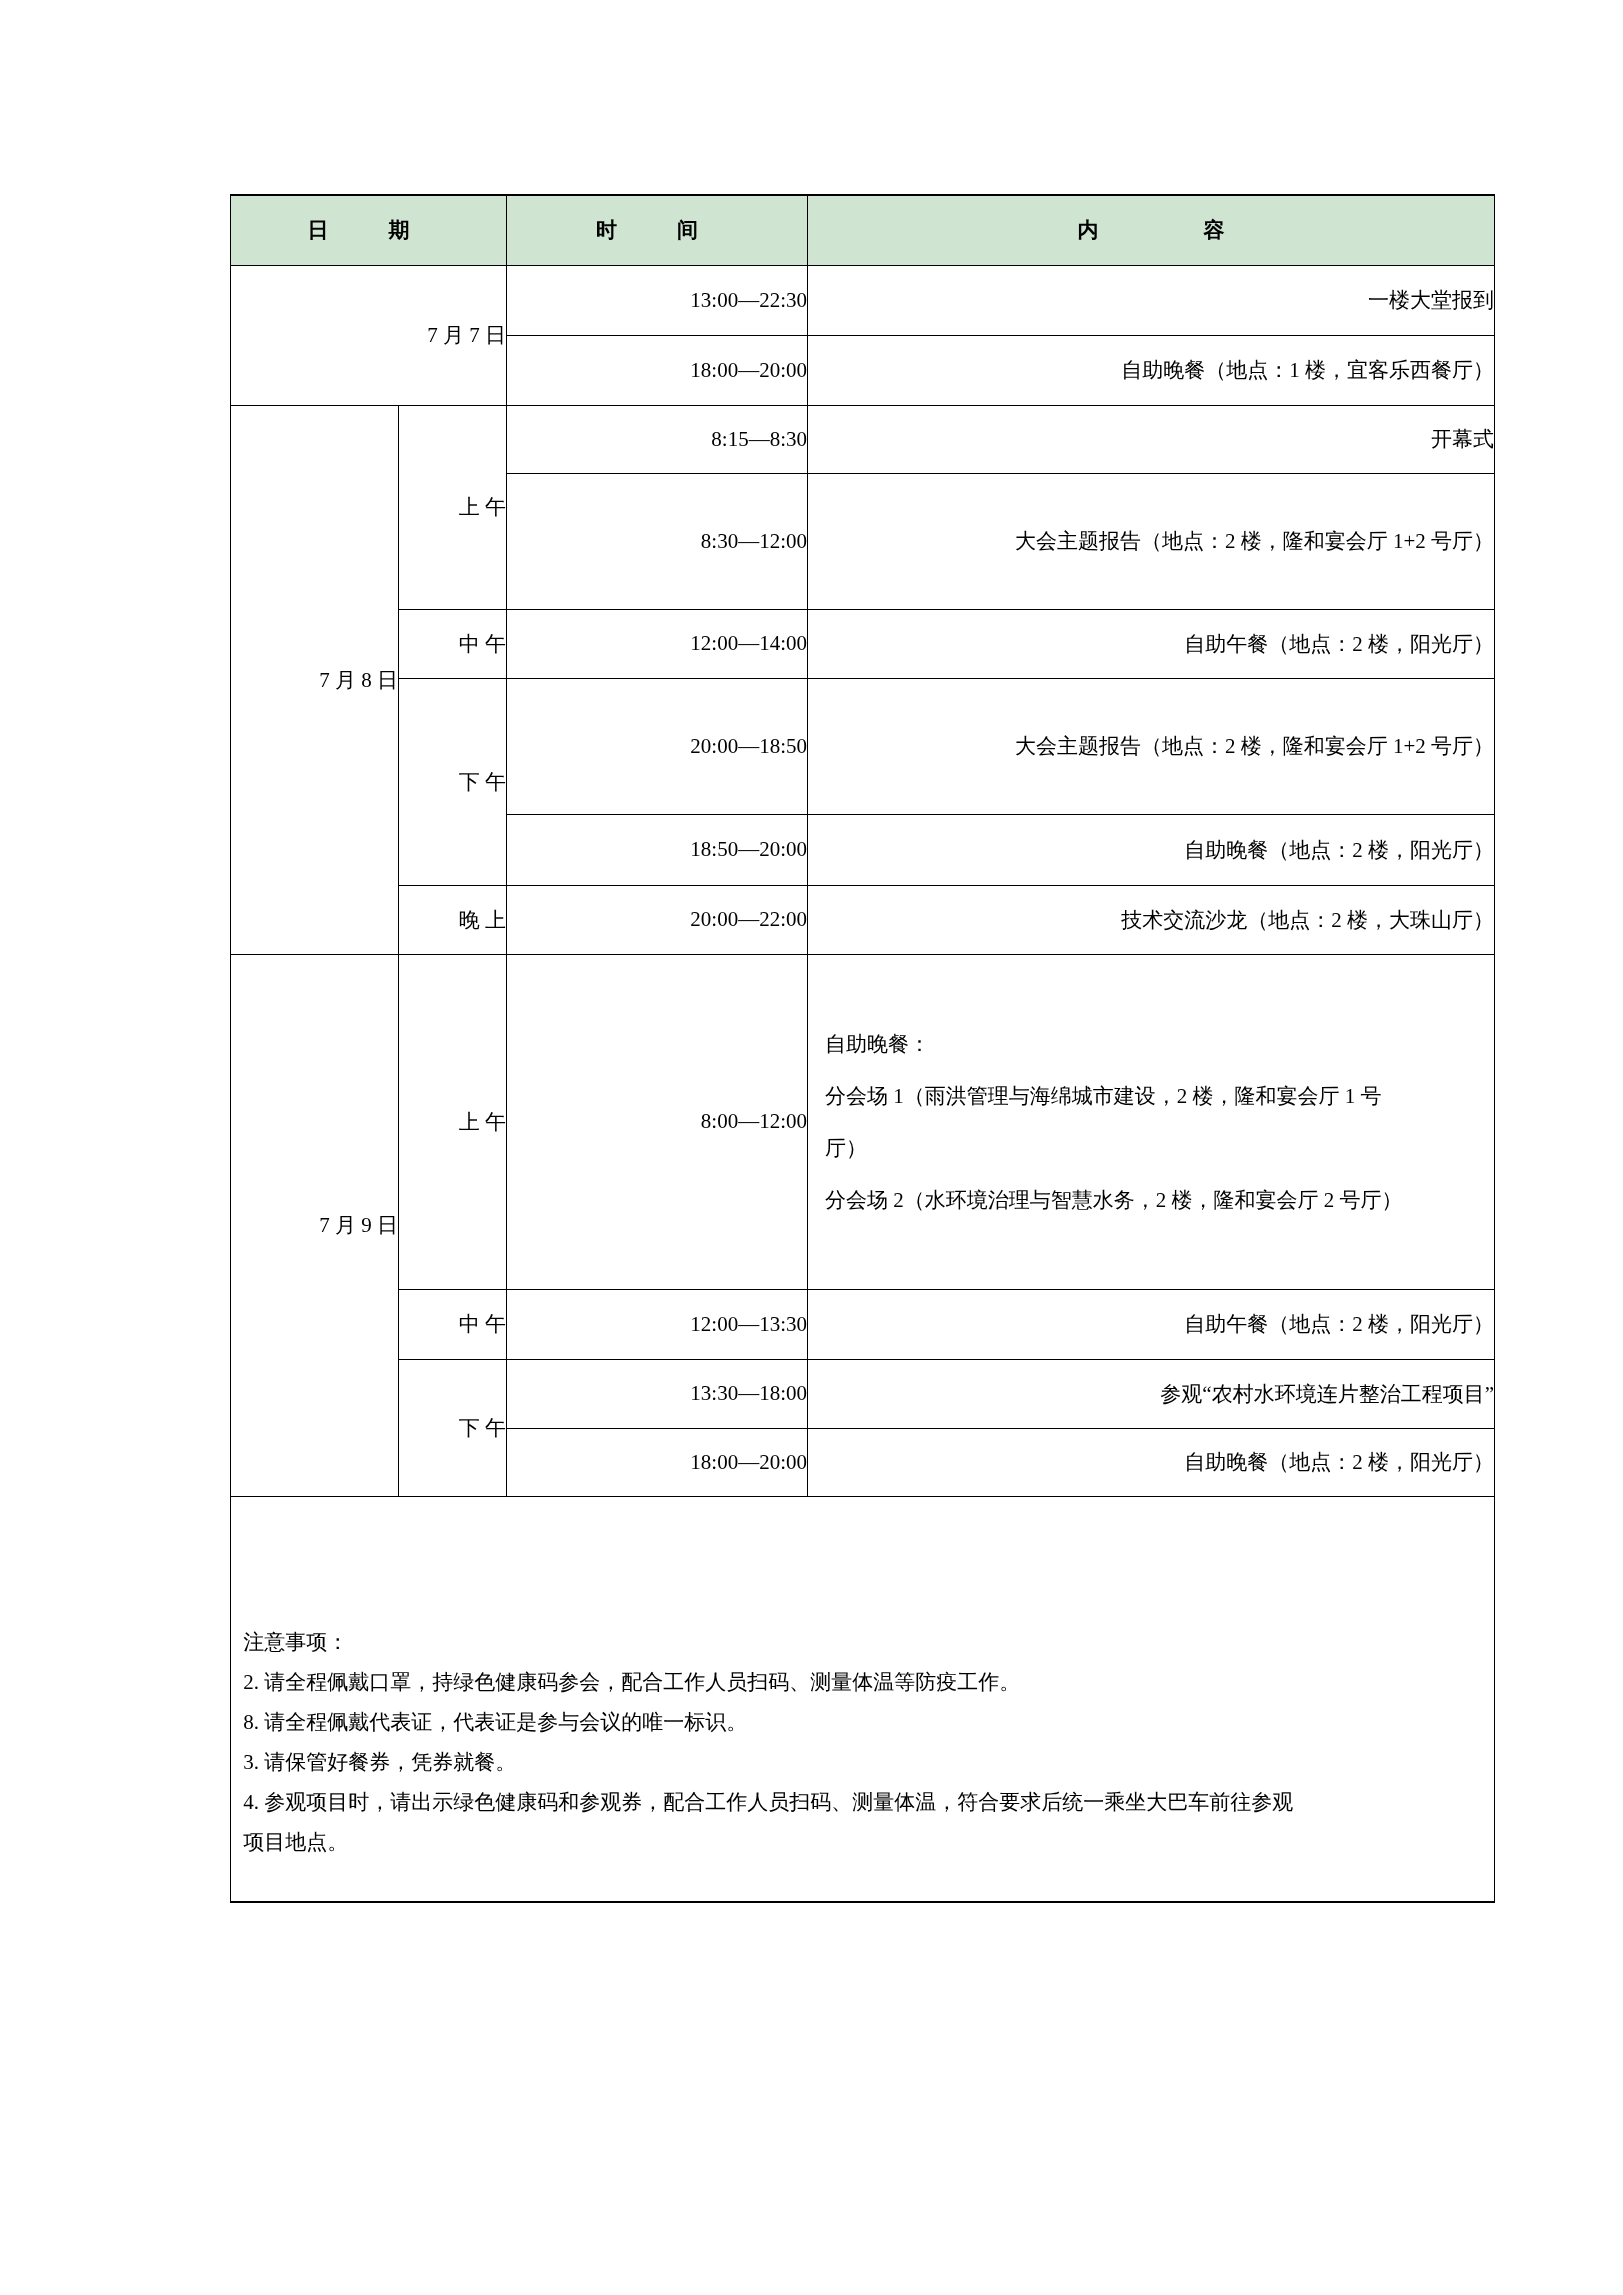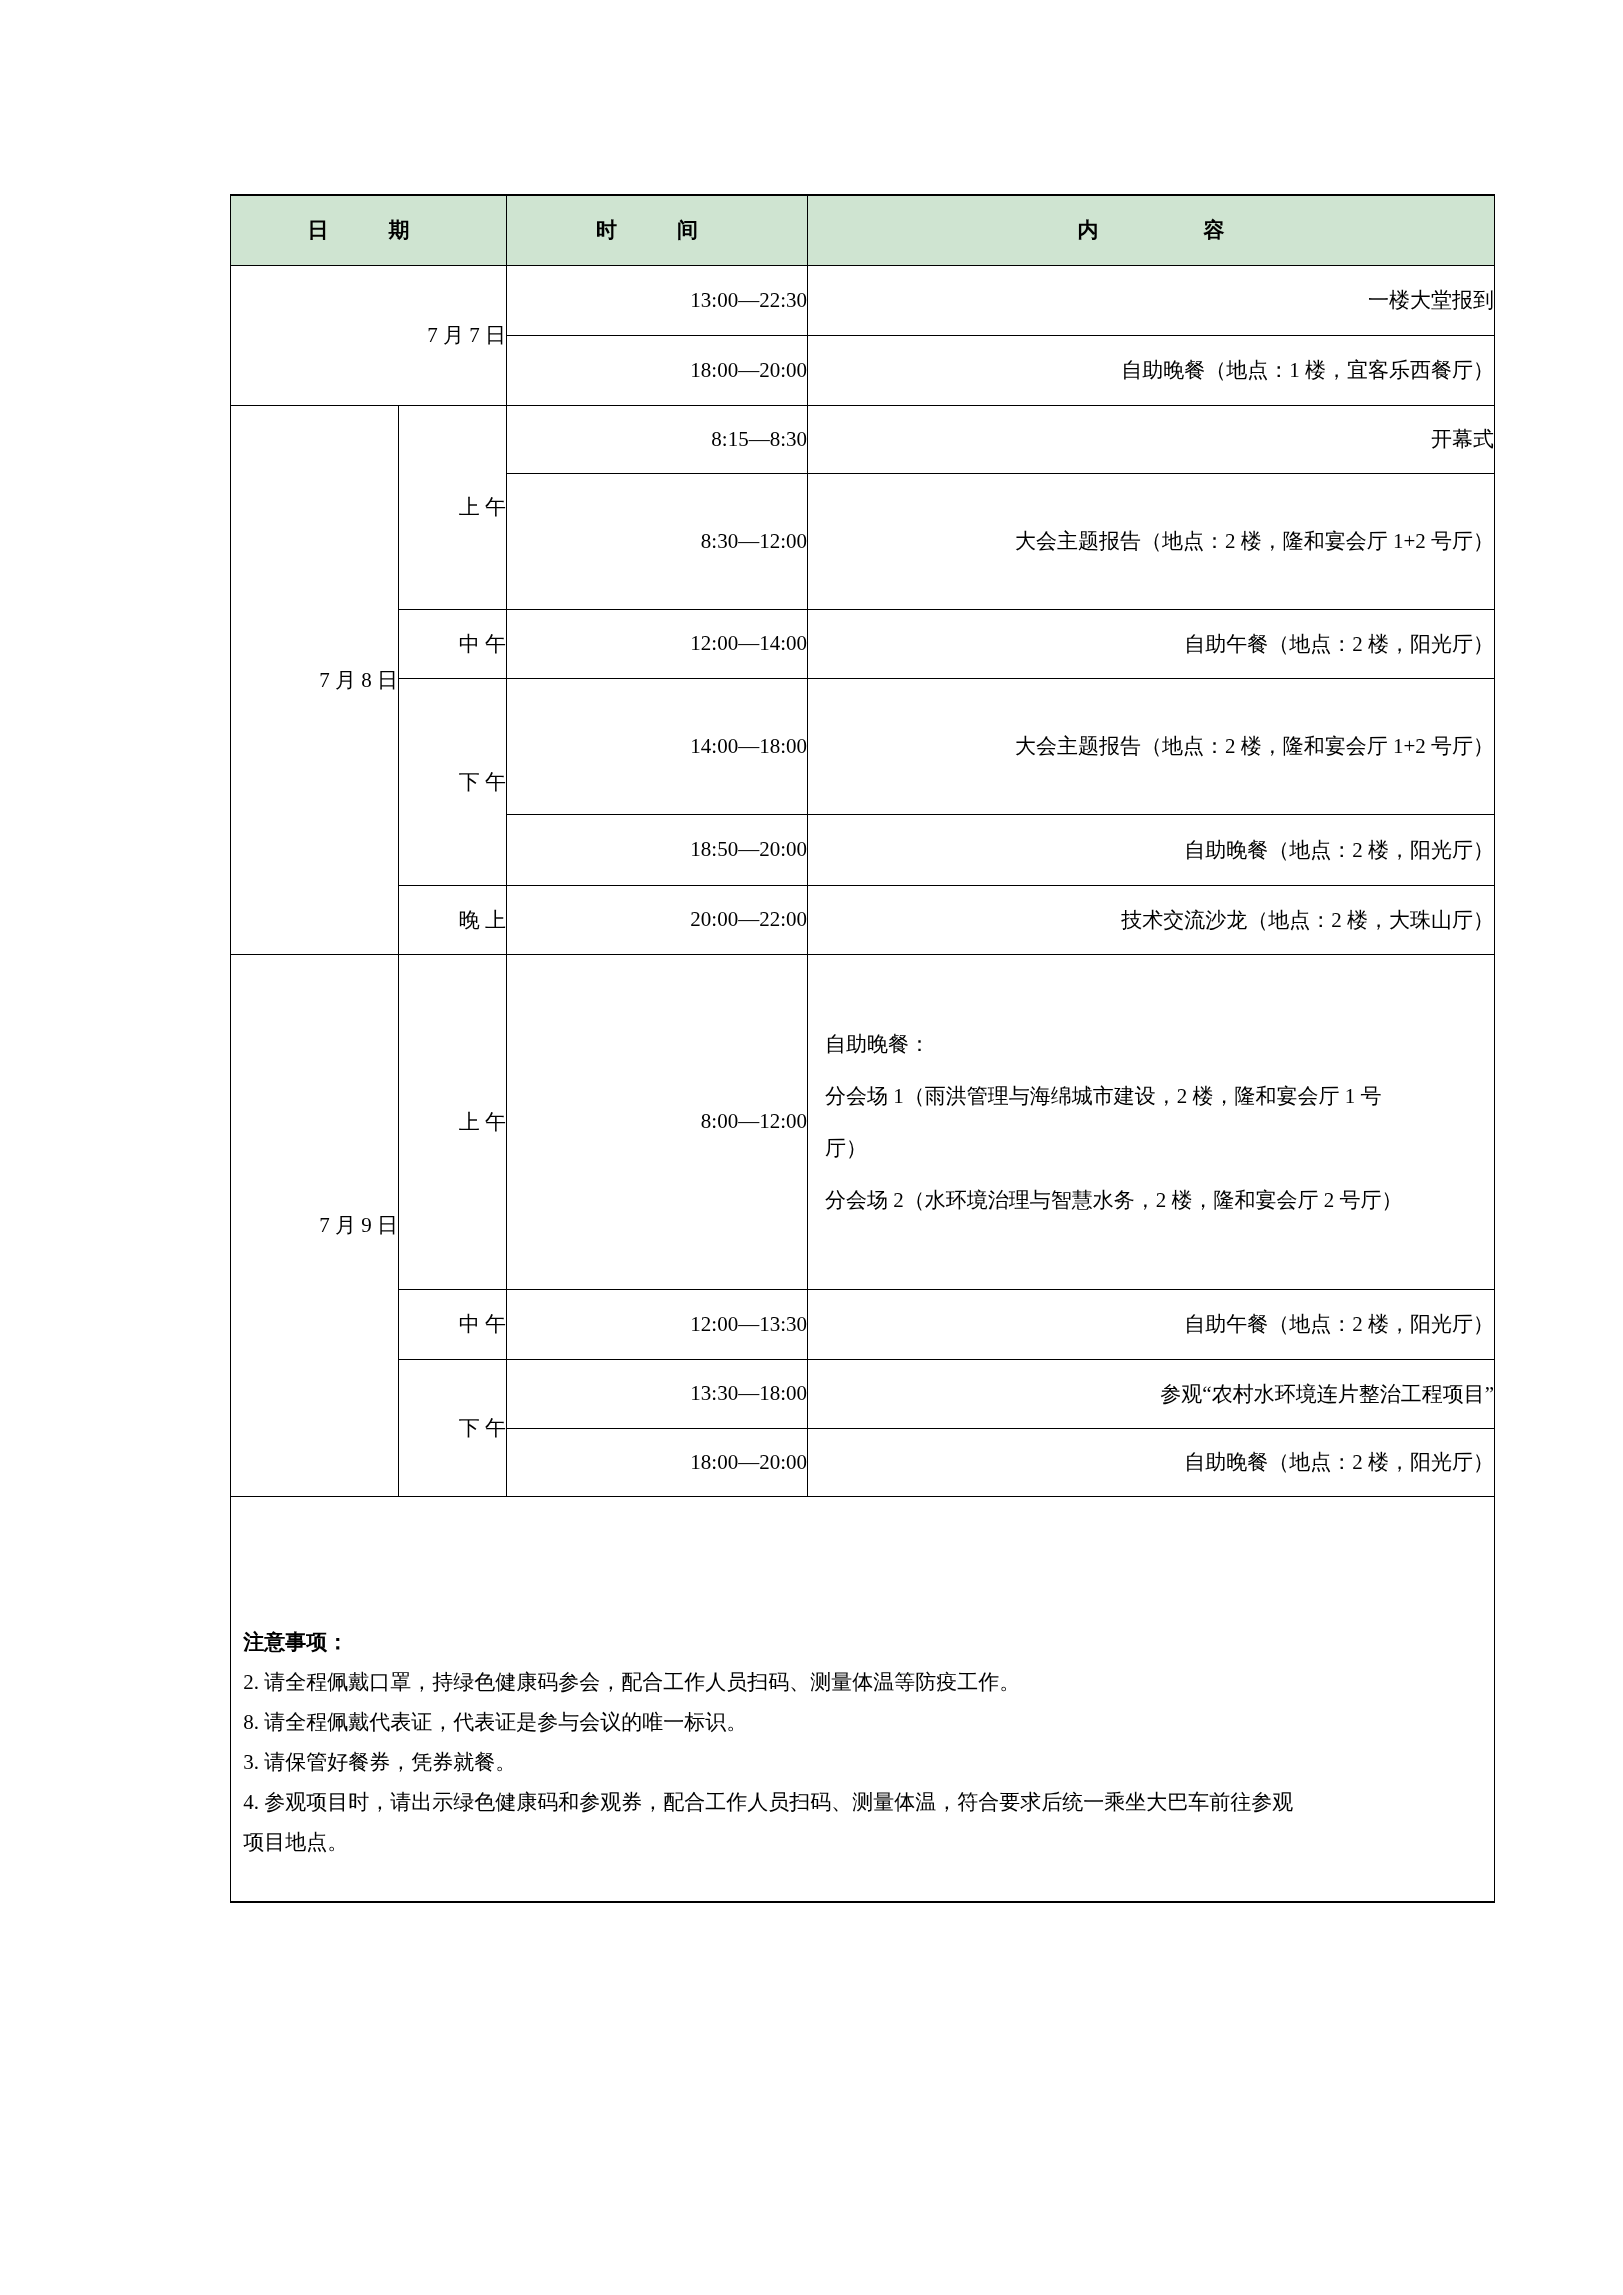--- a/index.html
+++ b/index.html
@@ -62,21 +62,21 @@
     padding:0 13.6px 0 17px;
     line-height:52px;
   }
 
   td.notes-cell { vertical-align:top; }
   .notes-box {
     padding:74px 12.3px 0 12.3px;
     line-height:40px;
     text-align:left;
   }
-  .notes-title { font-weight:bold;margin-top:12px; }
+  .notes-title { font-weight:normal;margin-top:12px; }
   .note-item { max-width:1070px; }
 </style>
 </head>
 <body>
 
 <div class="page">
   <table class="schedule">
     <colgroup>
       <col class="c-date">
         <col class="c-period">
@@ -111,21 +111,21 @@
       <td class="time">8:30—12:00</td>
       <td class="content">大会主题报告（地点：2 楼，隆和宴会厅 1+2 号厅）</td>
     </tr>
     <tr class="r-d2c">
       <td class="period">中 午</td>
       <td class="time">12:00—14:00</td>
       <td class="content">自助午餐（地点：2 楼，阳光厅）</td>
     </tr>
     <tr class="r-d2d">
       <td class="period" rowspan="2">下 午</td>
-      <td class="time">14:00—18:00</td>
+      <td class="time">20:00—18:50</td>
       <td class="content">大会主题报告（地点：2 楼，隆和宴会厅 1+2 号厅）</td>
     </tr>
     <tr class="r-d2e">
       <td class="time">18:50—20:00</td>
       <td class="content">自助晚餐（地点：2 楼，阳光厅）</td>
     </tr>
     <tr class="r-d2f">
       <td class="period">晚 上</td>
       <td class="time">20:00—22:00</td>
       <td class="content">技术交流沙龙（地点：2 楼，大珠山厅）</td>

